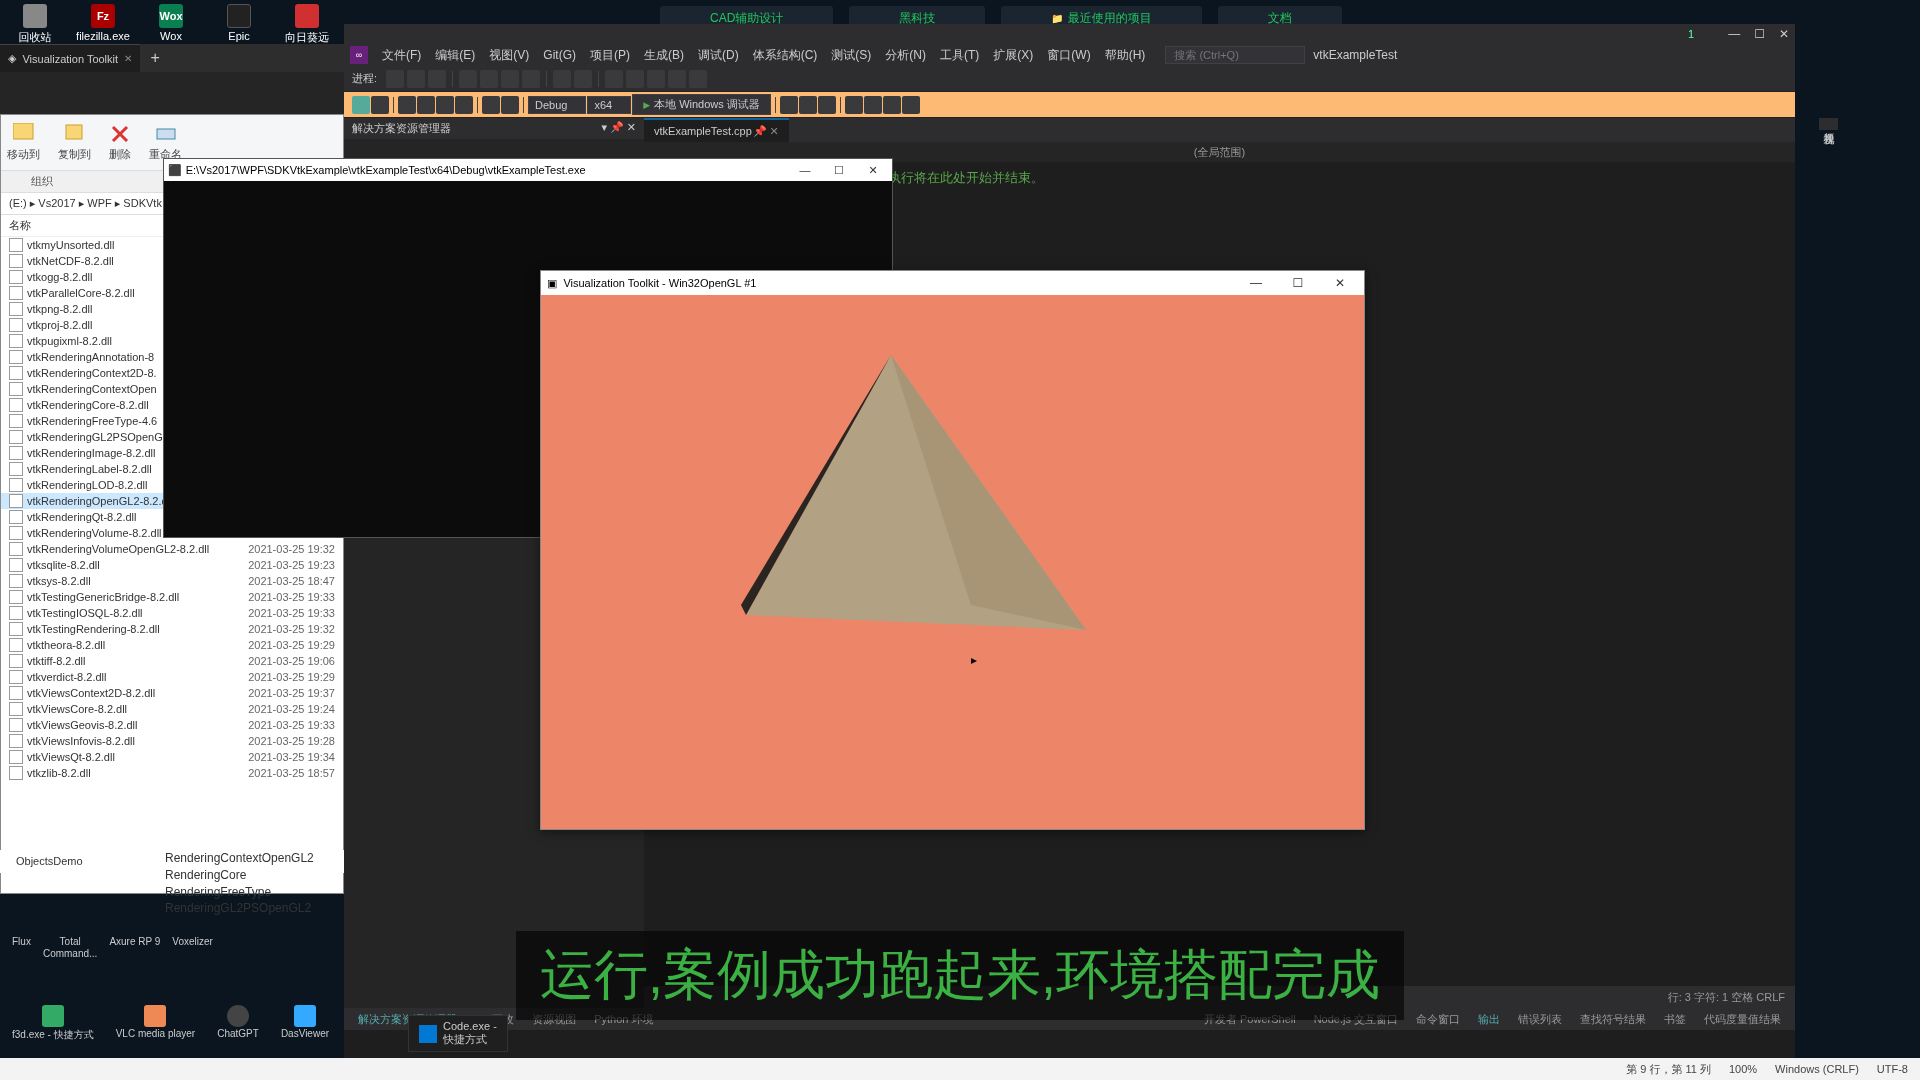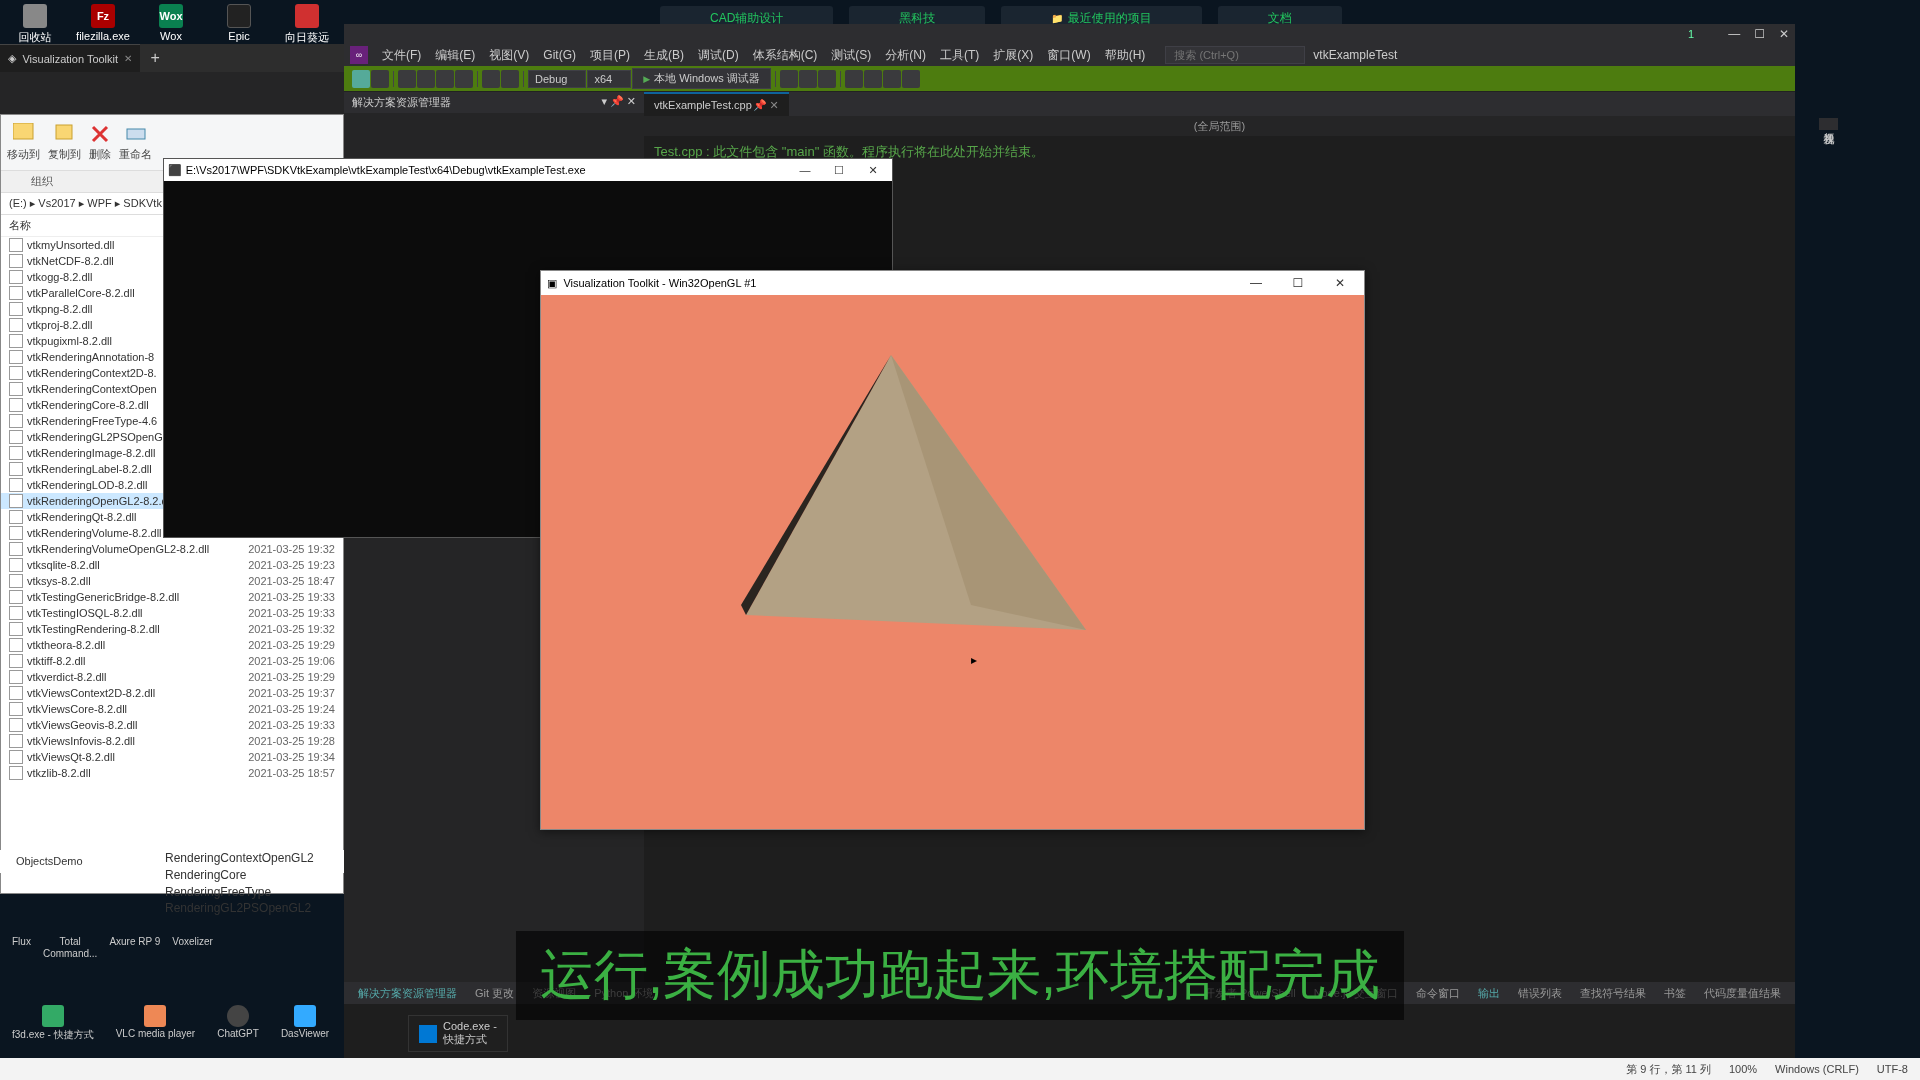--- a/index.html
+++ b/index.html
@@ -24,21 +24,21 @@
 
 .browser { position: absolute; top: 44px; left: 0; width: 344px; height: 70px; background: #252526; }
 .browser-tabbar { background: #2d2d2d; height: 28px; display: flex; align-items: center; }
 .browser-tab { background: #1e1e1e; height: 100%; display: flex; align-items: center; padding: 0 8px; color: #ccc; font-size: 11px; gap: 6px; border-top: 1px solid #444; }
 .browser-tab .close { color: #888; font-size: 10px; cursor: pointer; }
 .new-tab { color: #ccc; padding: 0 10px; cursor: pointer; }
 .browser-url { height: 26px; background: #3c3c3c; margin: 4px; border-radius: 12px; display: flex; align-items: center; padding: 0 10px; color: #ccc; font-size: 11px; }
 
 
 .explorer { position: absolute; top: 114px; left: 0; width: 344px; height: 780px; background: #fff; border: 1px solid #888; }
-.explorer-toolbar { height: 56px; background: #f5f6f7; border-bottom: 1px solid #ddd; display: flex; align-items: center; padding: 0 6px; gap: 8px; }
+.explorer-toolbar { height: 56px; background: #f5f6f7; border-bottom: 1px solid #ddd; display: flex; align-items: center; padding: 0 6px; gap: 18px; }
 .tb-group { display: flex; flex-direction: column; align-items: center; gap: 2px; font-size: 11px; color: #444; }
 .tb-ico { width: 22px; height: 22px; }
 .explorer-org { font-size: 11px; color: #555; padding: 3px 30px; background: #f0f0f0; border-bottom: 1px solid #ddd; }
 .explorer-path { font-size: 11px; color: #333; padding: 4px 8px; border-bottom: 1px solid #ddd; }
 .explorer-header { display: flex; font-size: 11px; color: #333; padding: 3px 8px; border-bottom: 1px solid #eee; }
 .explorer-header span:first-child { flex: 1; }
 .file-list { overflow-y: auto; height: 560px; }
 .file-row { display: flex; align-items: center; font-size: 11px; color: #333; padding: 1px 8px; gap: 4px; }
 .file-row.sel { background: #cce8ff; }
 .file-ico { width: 14px; height: 14px; background: #fff; border: 1px solid #999; display: inline-block; }
@@ -51,21 +51,21 @@
 .vs-titlebar .num { color: #6fa; font-size: 11px; padding-right: 20px; }
 .vs-winbtn { color: #ccc; font-size: 12px; cursor: pointer; }
 .vs-menubar { height: 22px; background: #2d2d30; display: flex; align-items: center; padding: 0 6px; gap: 2px; }
 .vs-menu { color: #ccc; font-size: 12px; padding: 2px 6px; cursor: pointer; }
 .vs-search { margin-left: 12px; background: #333337; border: 1px solid #3f3f46; color: #999; font-size: 11px; padding: 2px 8px; width: 140px; }
 .vs-sol { margin-left: 6px; color: #ccc; font-size: 12px; }
 .vs-logo { width: 18px; height: 18px; background: #68217a; margin-right: 6px; display: flex; align-items: center; justify-content: center; color: #fff; font-size: 9px; }
 .vs-toolbar { height: 26px; background: #2d2d30; border-bottom: 1px solid #222; display: flex; align-items: center; padding: 0 8px; gap: 3px; }
 .vs-tbtn { width: 18px; height: 18px; background: #3a3a3d; border-radius: 2px; cursor: pointer; }
 .vs-sep { width: 1px; height: 16px; background: #444; margin: 0 3px; }
-.vs-toolbar2 { height: 26px; background: #4d7c0f; border-bottom: 1px solid #222; display: flex; align-items: center; padding: 0 8px; gap: 1px; }
+.vs-toolbar2 { height: 26px; background: #fdba74; border-bottom: 1px solid #222; display: flex; align-items: center; padding: 0 8px; gap: 1px; }
 .vs-combo { background: #333337; border: 1px solid #3f3f46; color: #ccc; font-size: 11px; padding: 2px 18px 2px 6px; position: relative; }
 .vs-runbtn { background: #333337; color: #ccc; font-size: 11px; padding: 2px 10px; display: flex; align-items: center; gap: 4px; border: 1px solid #3f3f46; }
 .vs-runbtn::before { content: "▶"; color: #5a5; font-size: 9px; }
 .vs-body { display: flex; height: calc(100% - 130px); }
 .vs-sidepanel { width: 300px; background: #252526; }
 .vs-side-title { background: #2d2d30; color: #ccc; font-size: 11px; padding: 3px 8px; display: flex; justify-content: space-between; }
 .vs-editor { flex: 1; background: #1e1e1e; display: flex; flex-direction: column; }
 .vs-tabs { height: 24px; background: #2d2d30; display: flex; }
 .vs-tab { background: #1e1e1e; color: #ccc; font-size: 11px; padding: 4px 10px; display: flex; align-items: center; gap: 2px; border-top: 2px solid #0e639c; }
 .vs-tab .x { color: #888; cursor: pointer; }
@@ -389,20 +389,40 @@
     <span class="vs-menu">体系结构(C)</span>
     <span class="vs-menu">测试(S)</span>
     <span class="vs-menu">分析(N)</span>
     <span class="vs-menu">工具(T)</span>
     <span class="vs-menu">扩展(X)</span>
     <span class="vs-menu">窗口(W)</span>
     <span class="vs-menu">帮助(H)</span>
     <input class="vs-search" placeholder="搜索 (Ctrl+Q)" style="">
     <span class="vs-sol">vtkExampleTest</span>
   </div>
+  <div class="vs-toolbar">
+    <span style="color:#ccc;font-size:11px;margin-right:6px">进程:</span>
+    <div class="vs-tbtn"></div>
+      <div class="vs-tbtn"></div>
+      <div class="vs-tbtn"></div>
+      <div class="vs-sep"></div>
+    <div class="vs-tbtn"></div>
+      <div class="vs-tbtn"></div>
+      <div class="vs-tbtn"></div>
+      <div class="vs-tbtn"></div>
+      <div class="vs-sep"></div>
+    <div class="vs-tbtn"></div>
+      <div class="vs-tbtn"></div>
+      <div class="vs-sep"></div>
+    <div class="vs-tbtn"></div>
+      <div class="vs-tbtn"></div>
+      <div class="vs-tbtn"></div>
+      <div class="vs-tbtn"></div>
+      <div class="vs-tbtn"></div>
+  </div>
   <div class="vs-toolbar2">
     <div class="vs-tbtn" style="background:#5a9"></div>
     <div class="vs-tbtn"></div>
       <div class="vs-sep"></div>
     <div class="vs-tbtn"></div>
       <div class="vs-tbtn"></div>
       <div class="vs-tbtn"></div>
       <div class="vs-tbtn"></div>
       <div class="vs-sep"></div>
     <div class="vs-tbtn"></div>
@@ -438,20 +458,23 @@
       </div>
       <div class="vs-crumb">
           <span>(全局范围)</span>
         </div>
       <div class="vs-code">
         <div class="c1"><span>Test.cpp : 此文件包含 "main" 函数。程序执行将在此处开始并结束。</span></div>
         <div class="c1"><span>经搭建好了,找个案例测试一下.</span></div>
         <div style="height:40px"></div>
         <div class="c2"><span>:ConeSource.h&gt;</span></div>
       </div>
+      <div style="height:22px;background:#2d2d30;color:#999;font-size:11px;display:flex;align-items:center;justify-content:flex-end;padding:0 10px">
+          <span>行: 3  字符: 1  空格  CRLF</span>
+        </div>
     </div>
   </div>
   <div class="vs-bottom">
     <div class="vs-bottom-tabs">
       <span class="vs-bottom-tab active">解决方案资源管理器</span>
       <span class="vs-bottom-tab">Git 更改</span>
       <span class="vs-bottom-tab">资源视图</span>
       <span class="vs-bottom-tab">Python 环境</span>
       <span style="flex:1"></span>
       <span class="vs-bottom-tab">开发者 PowerShell</span>

